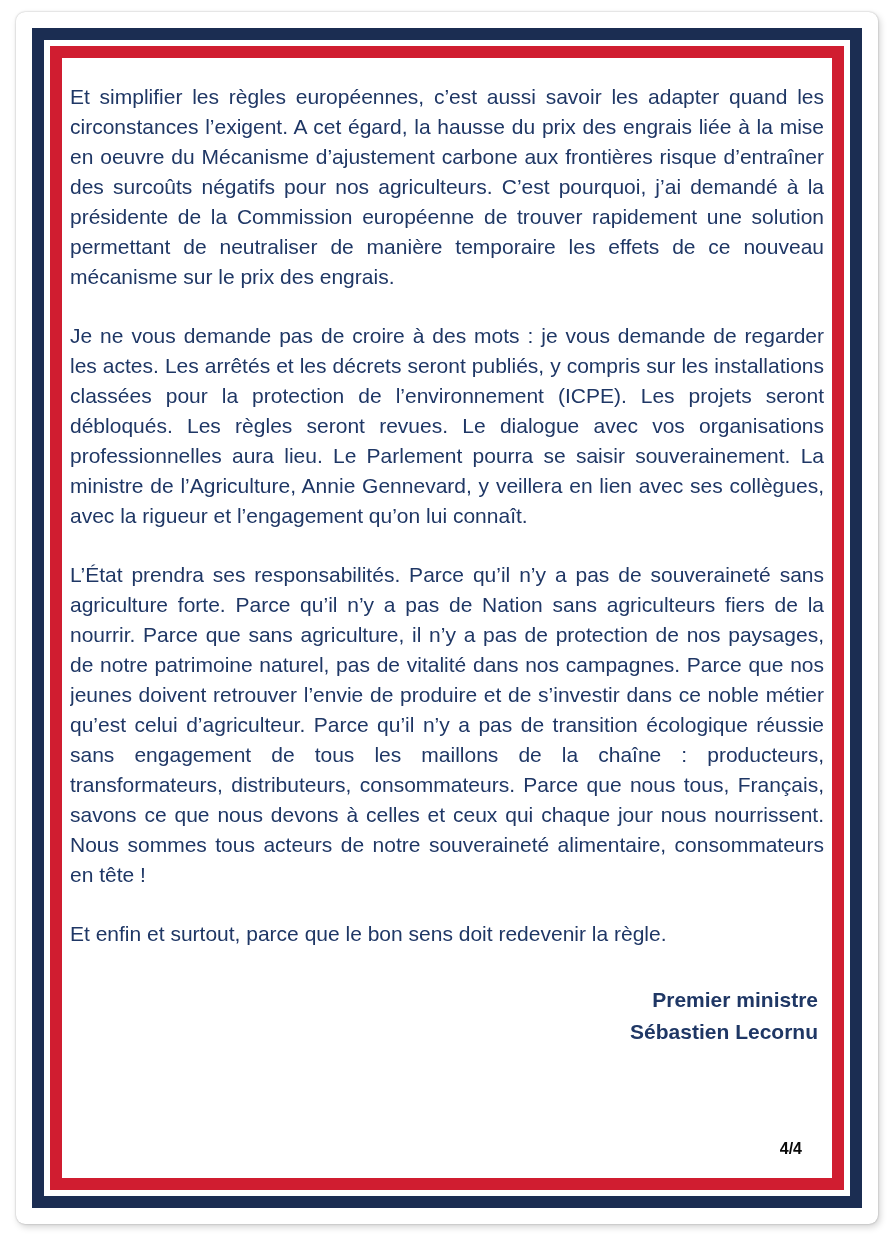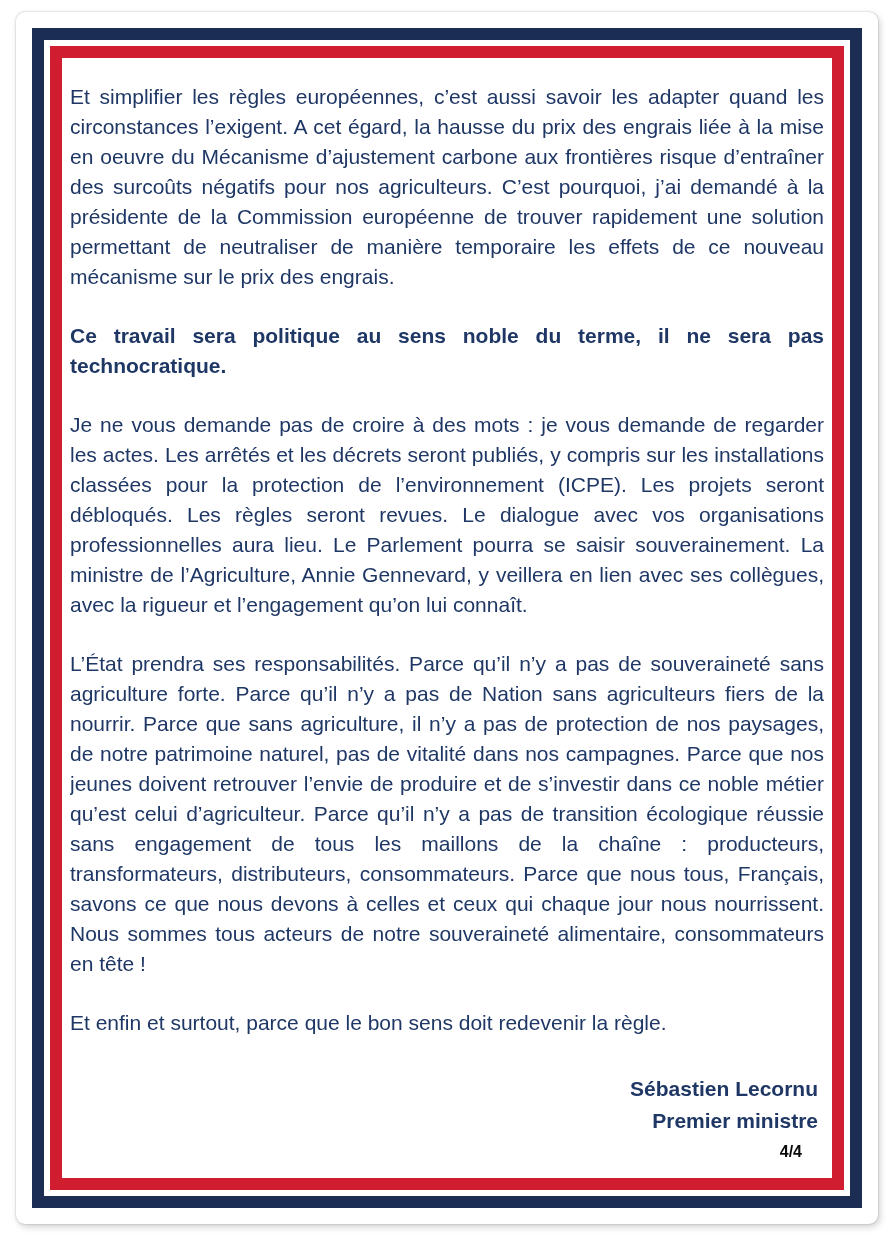--- a/index.html
+++ b/index.html
@@ -75,31 +75,30 @@
 <body>
 
 <div class="canvas">
   <div class="page">
     <div class="frame-navy">
       <div class="frame-red">
         <div class="content">
 
           <p class="para">Et simplifier les règles européennes, c’est aussi savoir les adapter quand les circonstances l’exigent. A cet égard, la hausse du prix des engrais liée à la mise en oeuvre du Mécanisme d’ajustement carbone aux frontières risque d’entraîner des surcoûts négatifs pour nos agriculteurs. C’est pourquoi, j’ai demandé à la présidente de la Commission européenne de trouver rapidement une solution permettant de neutraliser de manière temporaire les effets de ce nouveau mécanisme sur le prix des engrais.</p>
 
-          <p class="para bold">Ce travail sera politique au sens noble du terme, il ne sera pas technocratique.</p>
 
           <p class="para">Je ne vous demande pas de croire à des mots : je vous demande de regarder les actes. Les arrêtés et les décrets seront publiés, y compris sur les installations classées pour la protection de l’environnement (ICPE). Les projets seront débloqués. Les règles seront revues. Le dialogue avec vos organisations professionnelles aura lieu. Le Parlement pourra se saisir souverainement. La ministre de l’Agriculture, Annie Gennevard, y veillera en lien avec ses collègues, avec la rigueur et l’engagement qu’on lui connaît.</p>
 
           <p class="para">L’État prendra ses responsabilités. Parce qu’il n’y a pas de souveraineté sans agriculture forte. Parce qu’il n’y a pas de Nation sans agriculteurs fiers de la nourrir. Parce que sans agriculture, il n’y a pas de protection de nos paysages, de notre patrimoine naturel, pas de vitalité dans nos campagnes. Parce que nos jeunes doivent retrouver l’envie de produire et de s’investir dans ce noble métier qu’est celui d’agriculteur. Parce qu’il n’y a pas de transition écologique réussie sans engagement de tous les maillons de la chaîne : producteurs, transformateurs, distributeurs, consommateurs. Parce que nous tous, Français, savons ce que nous devons à celles et ceux qui chaque jour nous nourrissent. Nous sommes tous acteurs de notre souveraineté alimentaire, consommateurs en tête !</p>
 
           <p class="para">Et enfin et surtout, parce que le bon sens doit redevenir la règle.</p>
 
           <div class="signature">
+            <div>Premier ministre</div>
             <div>Sébastien Lecornu</div>
-            <div>Premier ministre</div>
           </div>
 
           <div class="page-number">4/4</div>
 
         </div>
       </div>
     </div>
   </div>
 </div>
 

